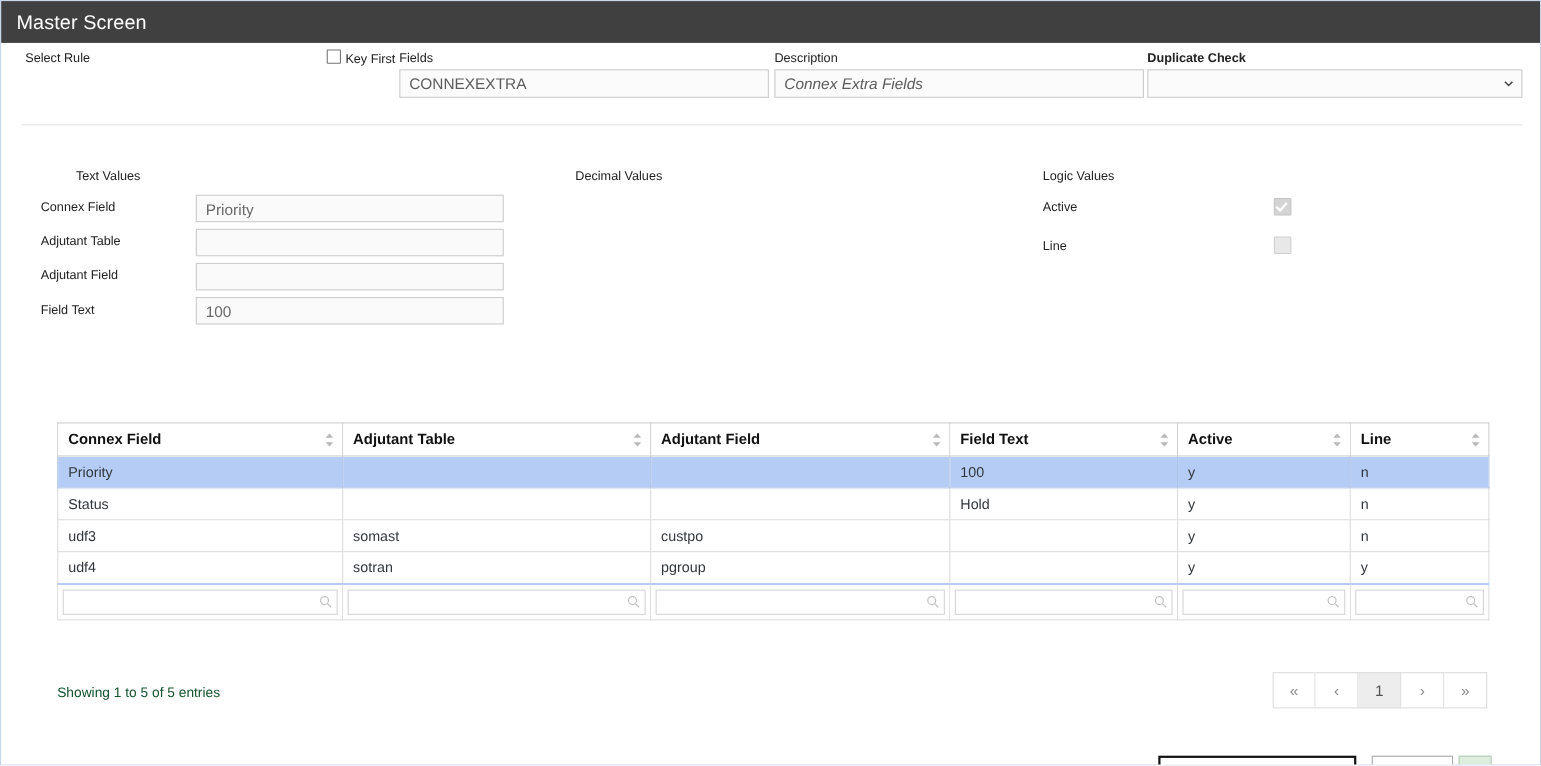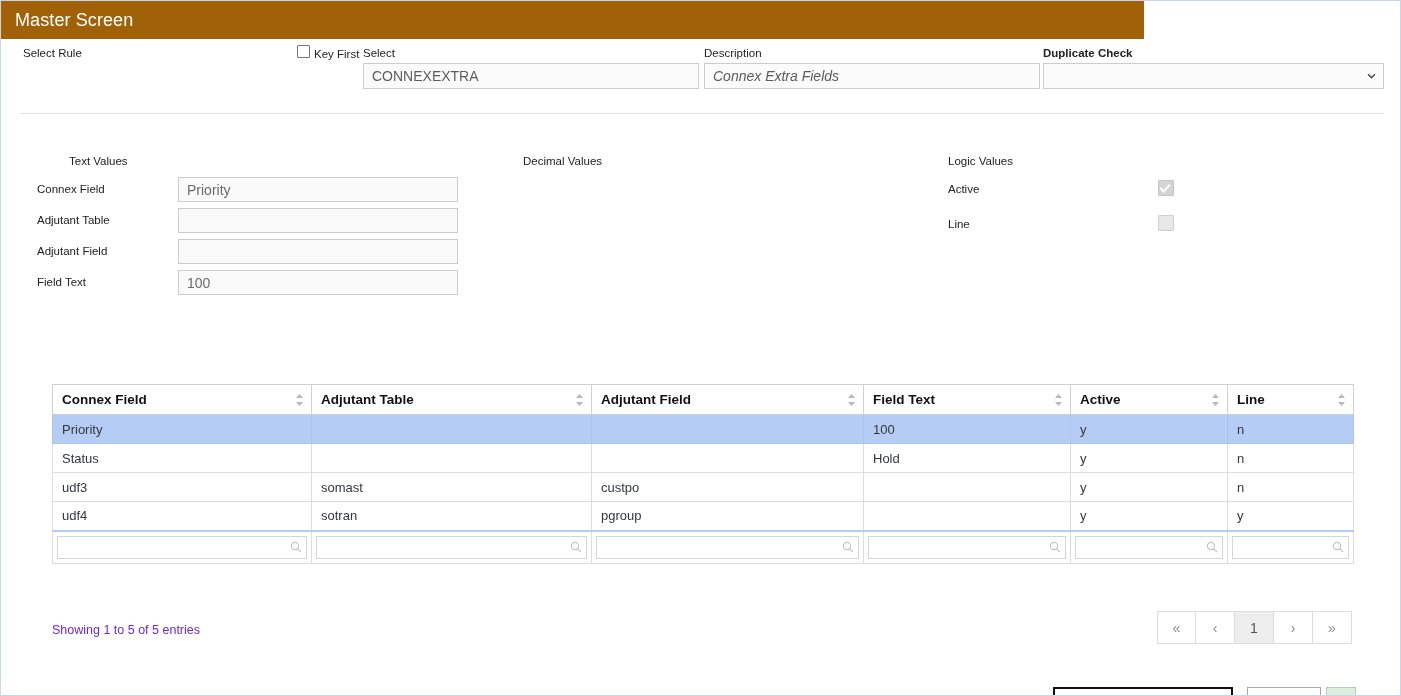--- a/index.html
+++ b/index.html
@@ -14,22 +14,22 @@
     position: relative;
     width: 1401px; height: 696px;
     background: #ffffff;
     border: 1px solid #c6d6ef;
     overflow: hidden;
   }
 
   
   .titlebar {
     position: absolute; left: 0; top: 0;
-    width: 1143px; height: 38px;
-    background: #a16207;
+    width: 1399px; height: 38px;
+    background: #404040;
     display: flex; align-items: center;
   }
   .titlebar .title {
     color: #ffffff;
     font-size: 18px;
     padding-left: 14px;
     letter-spacing: .1px;
   }
 
   
@@ -153,21 +153,21 @@
   .filtcell { position: relative; }
   .filtsearch {
     position: absolute; right: 9px; top: 50%; transform: translateY(-50%);
     pointer-events: none;
   }
 
   
   .footer { position: absolute; left: 0; top: 610px; width: 1399px; height: 50px; }
   .entries {
     position: absolute; left: 51px; top: 12px;
-    font-size: 12.5px; color: #6d28d9;
+    font-size: 12.5px; color: #14532d;
   }
   .pager { position: absolute; right: 48px; top: 0; display: flex; }
   .pgbtn {
     width: 39px; height: 33px;
     border: 1px solid #dddddd;
     border-left-width: 0;
     background: #ffffff;
     display: flex; align-items: center; justify-content: center;
     font-size: 14px; color: #8a8a8a; cursor: pointer;
     font-family: "Liberation Sans", sans-serif;
@@ -184,21 +184,21 @@
     <span class="title">Master Screen</span>
   </div>
 
   <div class="topform">
 
     <span class="fldlabel" style="left:22px; top:8px;">Select Rule</span>
 
     <div class="cb" style="left:296px; top:6px;"></div>
     <span class="fldlabel" style="left:313px; top:9px;">Key First</span>
 
-    <span class="fldlabel" style="left:362px; top:8px;">Select</span>
+    <span class="fldlabel" style="left:362px; top:8px;">Fields</span>
     <input class="ctl" style="left: 362px; top: 24px; width: 336px;" value="CONNEXEXTRA">
 
     <span class="fldlabel" style="left:703px; top:8px;">Description</span>
     <input class="ctl" style="left: 703px; top: 24px; width: 336px; font-style: italic;" value="Connex Extra Fields">
 
     <span class="fldlabel" style="left:1042px; top:8px;font-weight:bold;">Duplicate Check</span>
     <div class="selwrap" style="left:1042px; top:24px; width:341px;">
       <select class="ctl" style="position:relative; left:0; top:0;">
         <option></option>
       </select>

